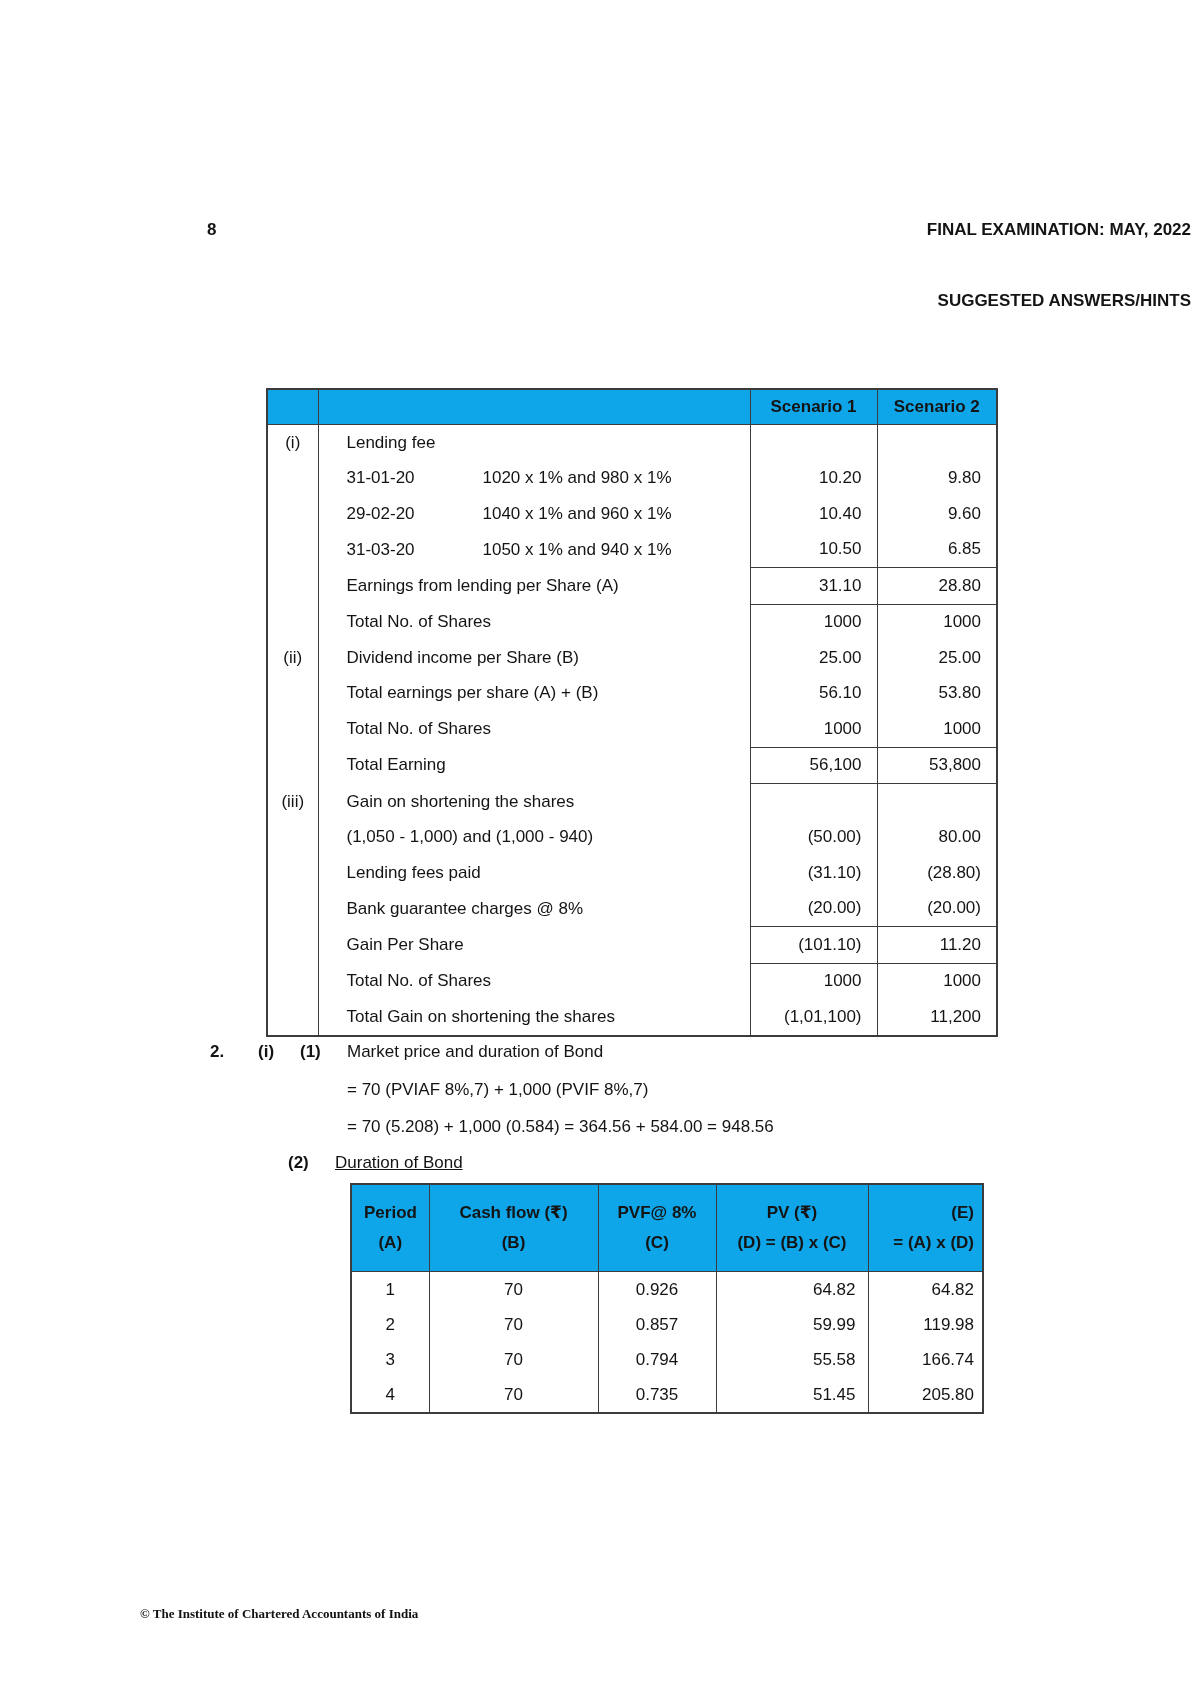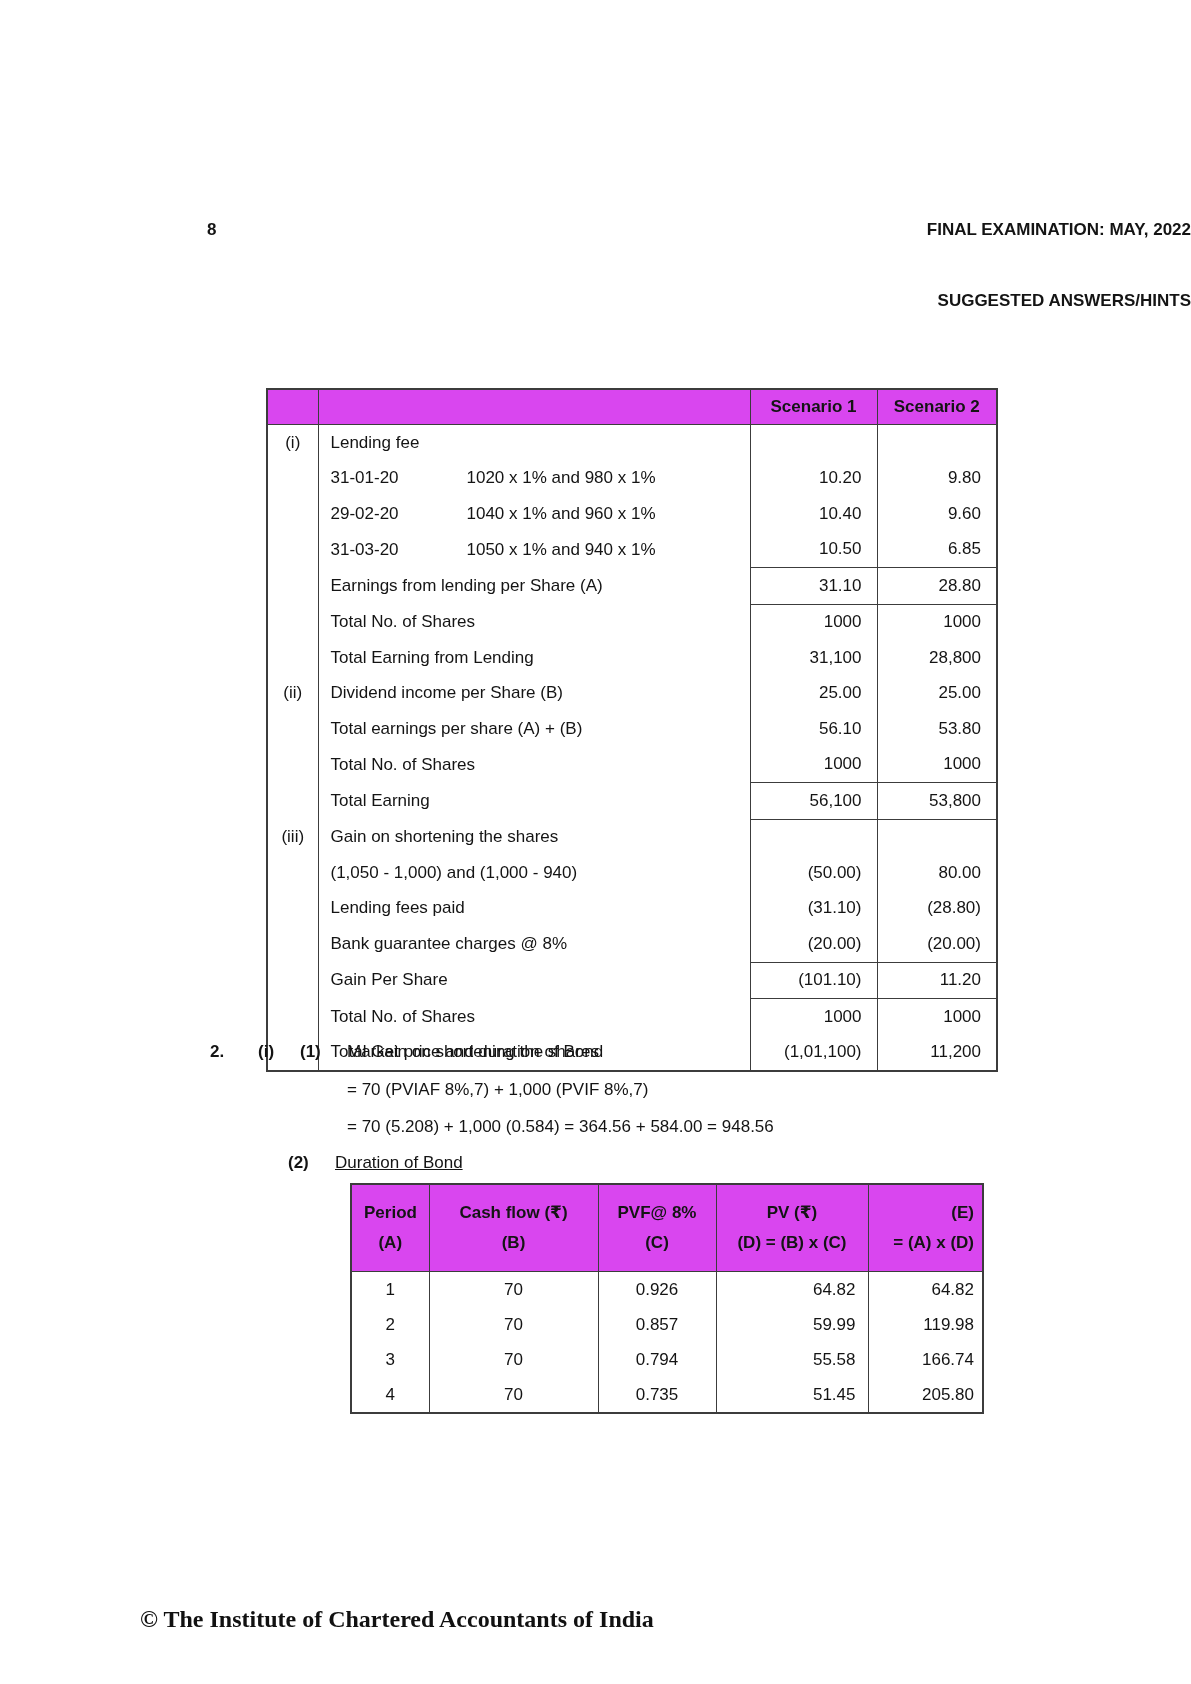--- a/index.html
+++ b/index.html
@@ -9,45 +9,45 @@
     color:#141414;font-size:17px;overflow:hidden;
   }
   .abs{position:absolute;white-space:nowrap;}
   .bold{font-weight:bold;}
   .centered{left:0;width:1191px;text-align:right;}
 
   
   table{border-collapse:collapse;table-layout:fixed;position:absolute;}
   td,th{border-left:1px solid #3c3c3c;overflow:hidden;white-space:nowrap;font-size:17px;}
   .doc-table{border:2px solid #3c3c3c;}
-  thead th{background:#d946ef;border-bottom:1px solid #3c3c3c;}
+  thead th{background:#0ea5e9;border-bottom:1px solid #3c3c3c;}
 
   
   .table1{left:266px;top:388px;width:730px;}
   .table1 thead th{height:32px;font-weight:bold;text-align:center;}
   .table1 td{height:33.5px;}
   .c-num{text-align:center;}
-  .c-desc{padding-left:12px;}
+  .c-desc{padding-left:28px;}
   .c-desc .date{display:inline-block;width:136px;}
   .c-val{text-align:right;padding-right:15px;}
   .rule{border-top:1px solid #3c3c3c;border-bottom:1px solid #3c3c3c;}
 
   
   .table2{left:350px;top:1183px;width:632px;}
   .table2 thead th{height:62px;font-weight:bold;text-align:center;padding:12px;}
   .table2 thead th div{line-height:30px;}
   .table2 thead th.h-right{text-align:right;padding-right:8px;}
   .table2 td{height:33px;}
   .c-center{text-align:center;}
   .c-right{text-align:right;padding-right:12px;}
   .e-pad{padding-right:8px;}
 
   .footer{
     font-family:"Liberation Serif","DejaVu Serif",serif;
-    font-weight:bold;font-size:24px;color:#111;
+    font-weight:bold;font-size:13px;color:#111;
   }
   .in-num{display:inline-block;}
 </style>
 </head>
 <body>
 
 <div class="page">
 
   <div class="abs bold" style="left:207px;top:220px;">8</div>
   <div class="abs bold centered" style="top:220px;">FINAL EXAMINATION: MAY, 2022</div>
@@ -100,26 +100,20 @@
           <td class="c-val rule">31.10</td>
           <td class="c-val rule">28.80</td>
         </tr>
         <tr>
           <td class="c-num"></td>
           <td class="c-desc">Total No. of Shares</td>
           <td class="c-val">1000</td>
           <td class="c-val">1000</td>
         </tr>
         <tr>
-          <td class="c-num"></td>
-          <td class="c-desc">Total Earning from Lending</td>
-          <td class="c-val">31,100</td>
-          <td class="c-val">28,800</td>
-        </tr>
-        <tr>
           <td class="c-num">(ii)</td>
           <td class="c-desc">Dividend income per Share (B)</td>
           <td class="c-val">25.00</td>
           <td class="c-val">25.00</td>
         </tr>
         <tr>
           <td class="c-num"></td>
           <td class="c-desc">Total earnings per share (A) + (B)</td>
           <td class="c-val">56.10</td>
           <td class="c-val">53.80</td>

